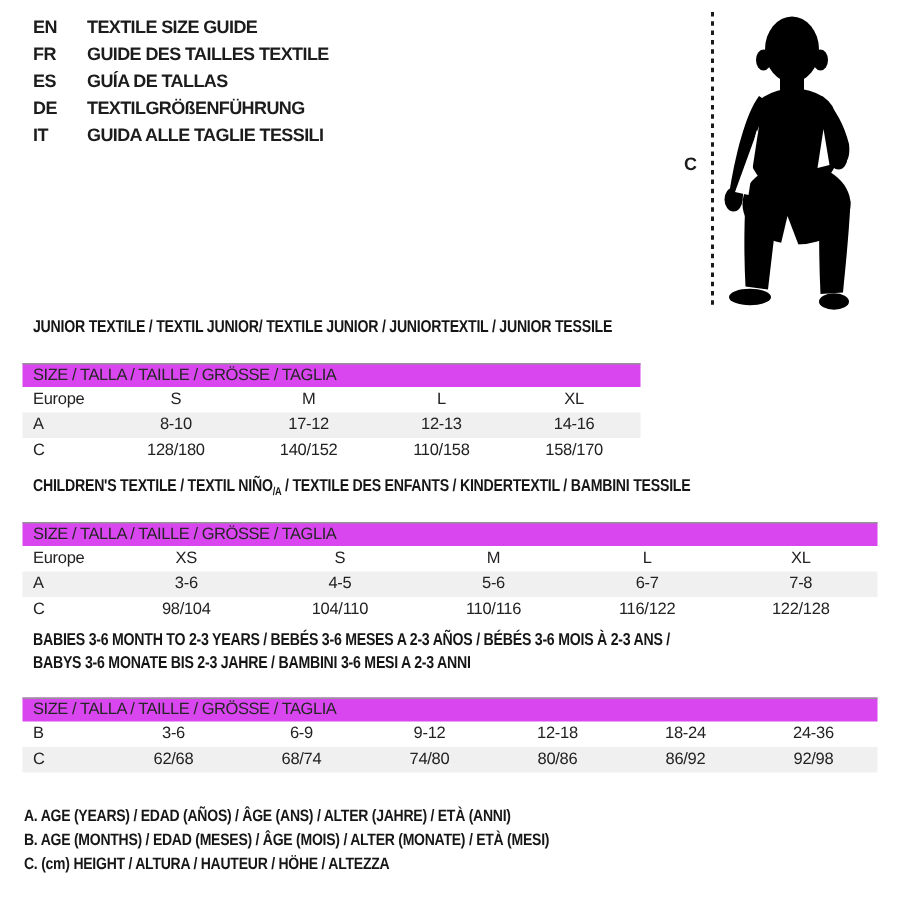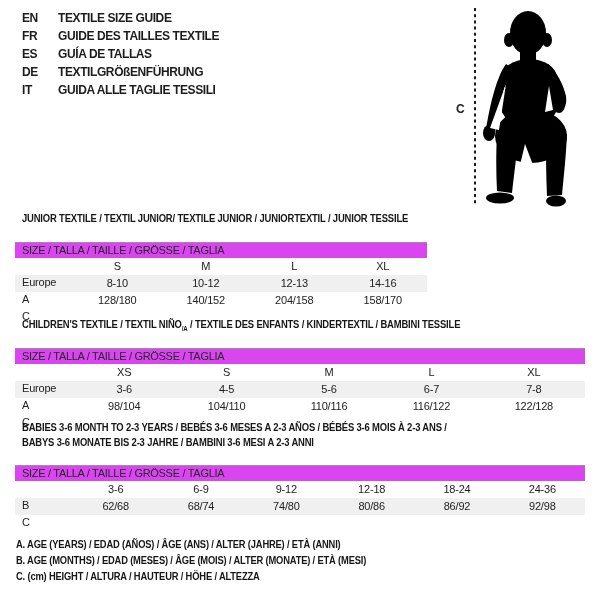--- a/index.html
+++ b/index.html
@@ -24,21 +24,21 @@
   .tbl-title sub{font-size:7.5px;}
 
   
   .size-table{position:absolute;}
   #table-0{left:15px;top:242px;width:412px;}
   #table-1{left:15px;top:348px;width:570px;}
   #table-2{left:15px;top:465px;width:570px;}
   .size-bar{height:15px;line-height:15px;background:#d946ef;border-top:1px solid #949494;padding-left:7px;font-size:11px;letter-spacing:-0.3px;color:#262626;}
   .t-row{display:flex;height:17px;line-height:17px;font-size:11px;letter-spacing:-0.2px;color:#222;}
   .t-row.shaded{background:#f0f0f0;}
-  .t-label{width:58px;padding-left:7px;box-sizing:border-box;margin-top:16px;}
+  .t-label{width:58px;padding-left:7px;box-sizing:border-box;}
   .t-cell{flex:1;text-align:center;}
 
   
   .legend{position:absolute;left:16px;top:536px;}
   .legend-line{height:16px;line-height:16px;font-weight:bold;font-size:11px;letter-spacing:-0.2px;white-space:nowrap;transform:scaleX(0.85);transform-origin:0 0;color:#161616;}
 </style>
 </head>
 <body>
 
 <div class="page">
@@ -104,29 +104,29 @@
       <div class="t-row">
         <div class="t-label">Europe</div>
         <div class="t-cell">S</div>
         <div class="t-cell">M</div>
         <div class="t-cell">L</div>
         <div class="t-cell">XL</div>
       </div>
       <div class="t-row shaded">
         <div class="t-label">A</div>
         <div class="t-cell">8-10</div>
-        <div class="t-cell">10-12</div>
+        <div class="t-cell">17-12</div>
         <div class="t-cell">12-13</div>
         <div class="t-cell">14-16</div>
       </div>
       <div class="t-row">
         <div class="t-label">C</div>
         <div class="t-cell">128/180</div>
         <div class="t-cell">140/152</div>
-        <div class="t-cell">204/158</div>
+        <div class="t-cell">110/158</div>
         <div class="t-cell">158/170</div>
       </div>
     </div>
 
   <h2 class="tbl-title" id="title-children">
     <span>CHILDREN'S TEXTILE / TEXTIL NIÑO</span><sub>/A</sub><span> / TEXTILE DES ENFANTS / KINDERTEXTIL / BAMBINI TESSILE</span>
   </h2>
   <div class="size-table" id="table-1">
       <div class="size-bar">SIZE / TALLA / TAILLE / GRÖSSE / TAGLIA</div>
       <div class="t-row">

